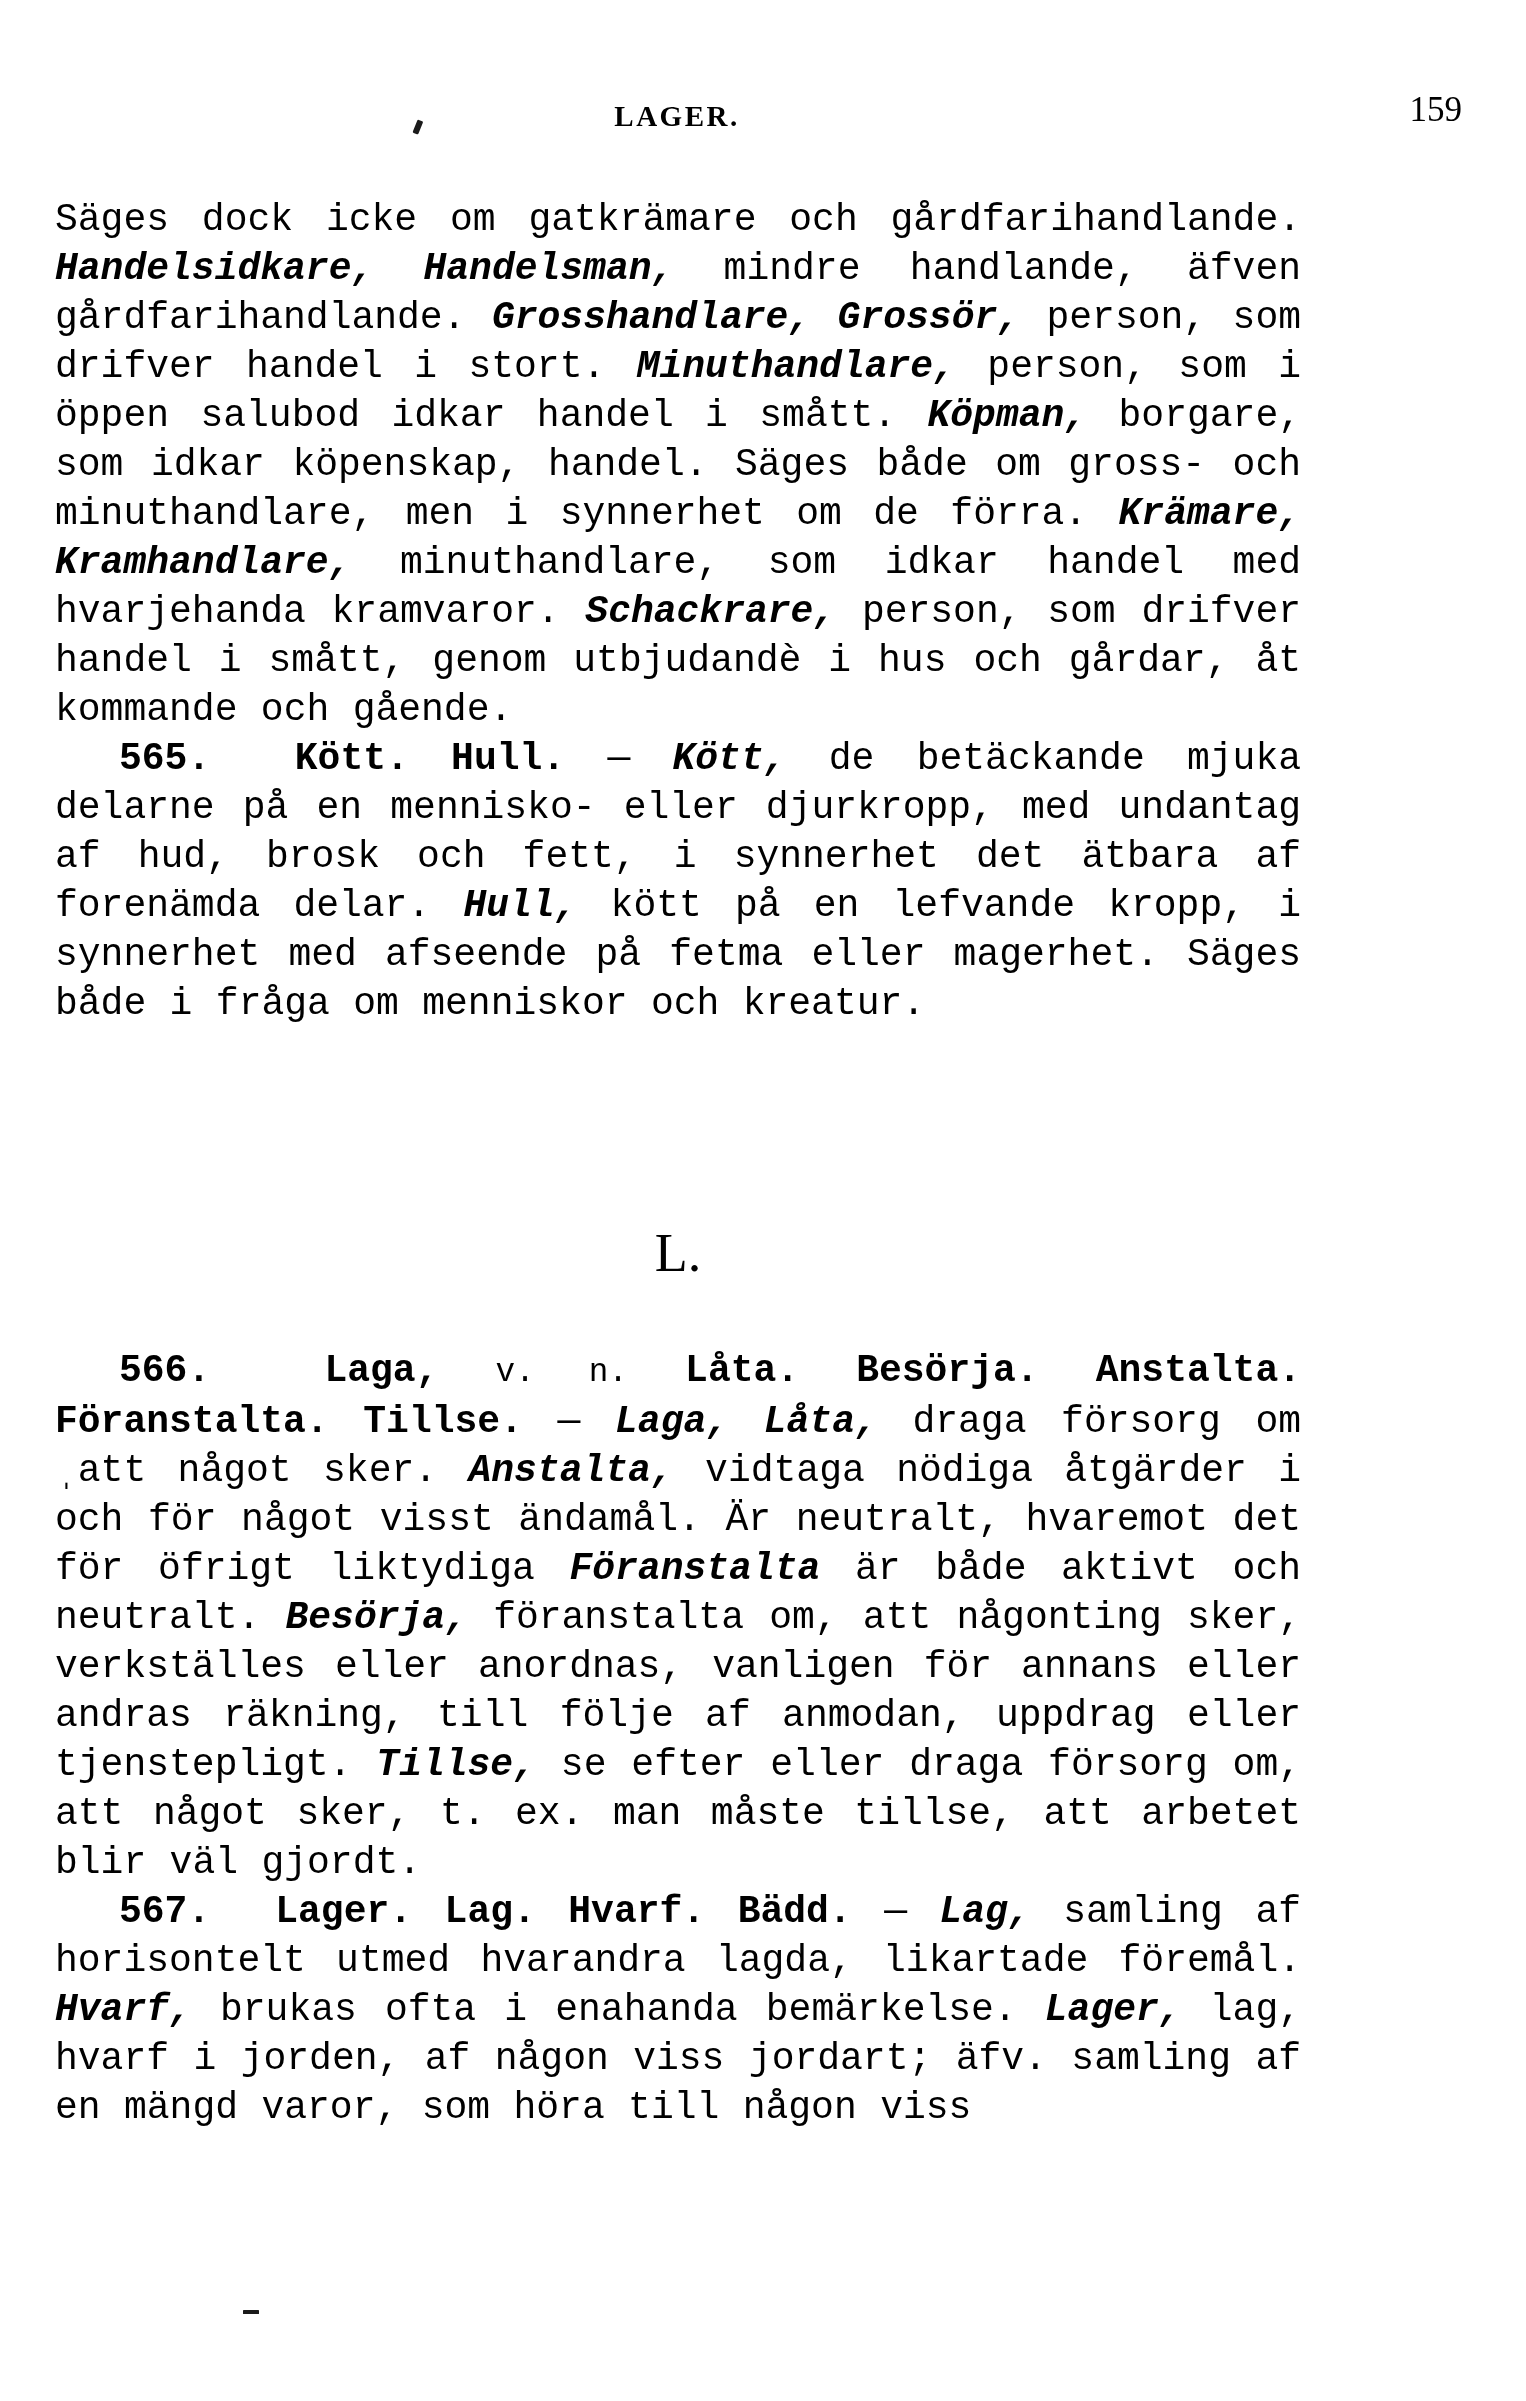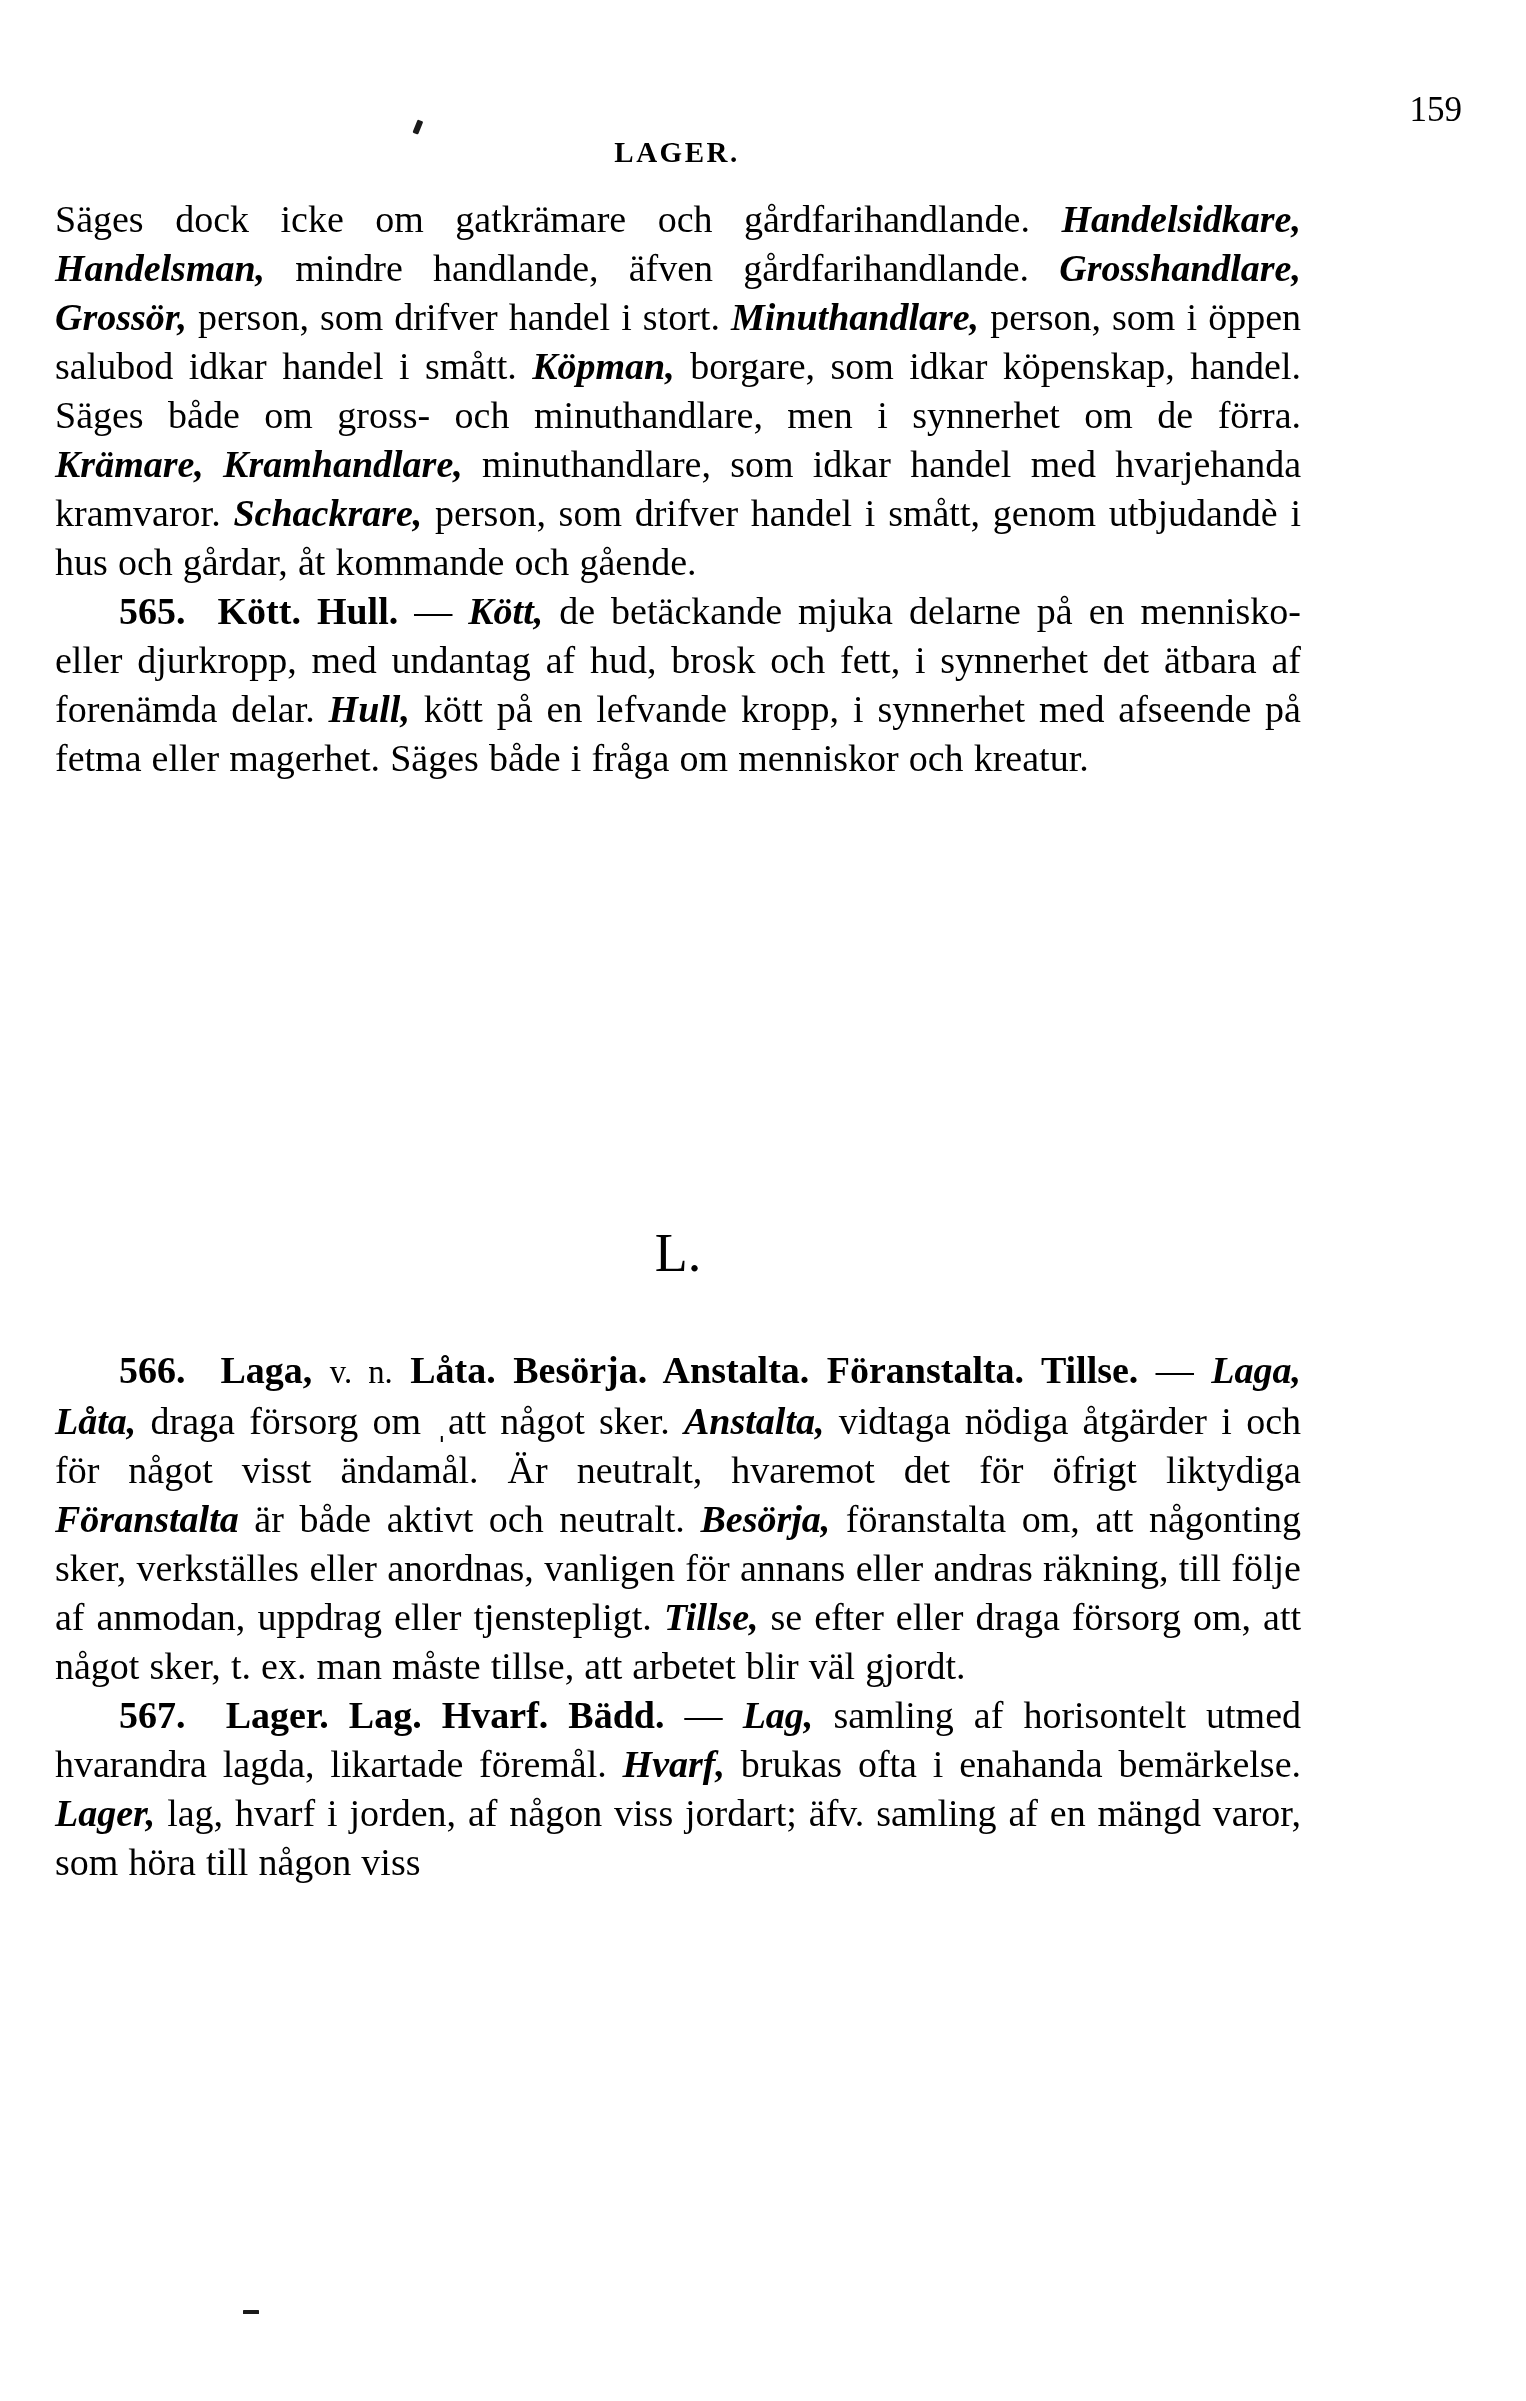--- a/index.html
+++ b/index.html
@@ -32,21 +32,20 @@
   .head-title {
     position: absolute;
     left: 0;
     right: 0;
     top: 9.8px;
     text-align: center;
     font-size: 29px;
     font-weight: 700;
     letter-spacing: 2.5px;
     line-height: 1;
-    margin-top: 36px;
   }
 
   .head-folio {
     position: absolute;
     right: -163px;
     top: 0;
     font-size: 35px;
     font-weight: 400;
     line-height: 1;
   }
@@ -71,20 +70,21 @@
     height: 4.3px;
     border-radius: 0.6px;
   }
 
   
   .textblock {
     position: absolute;
     left: 55px;
     top: 195px;
     width: 1246px;
+    font-family: Liberation Mono, monospace;
   }
 
   p.para {
     margin: 0;
     font-size: 38px;
     line-height: 49px;
     text-align: justify;
     text-justify: inter-word;
     word-spacing: 0.6px;
     -webkit-hyphens: none;

